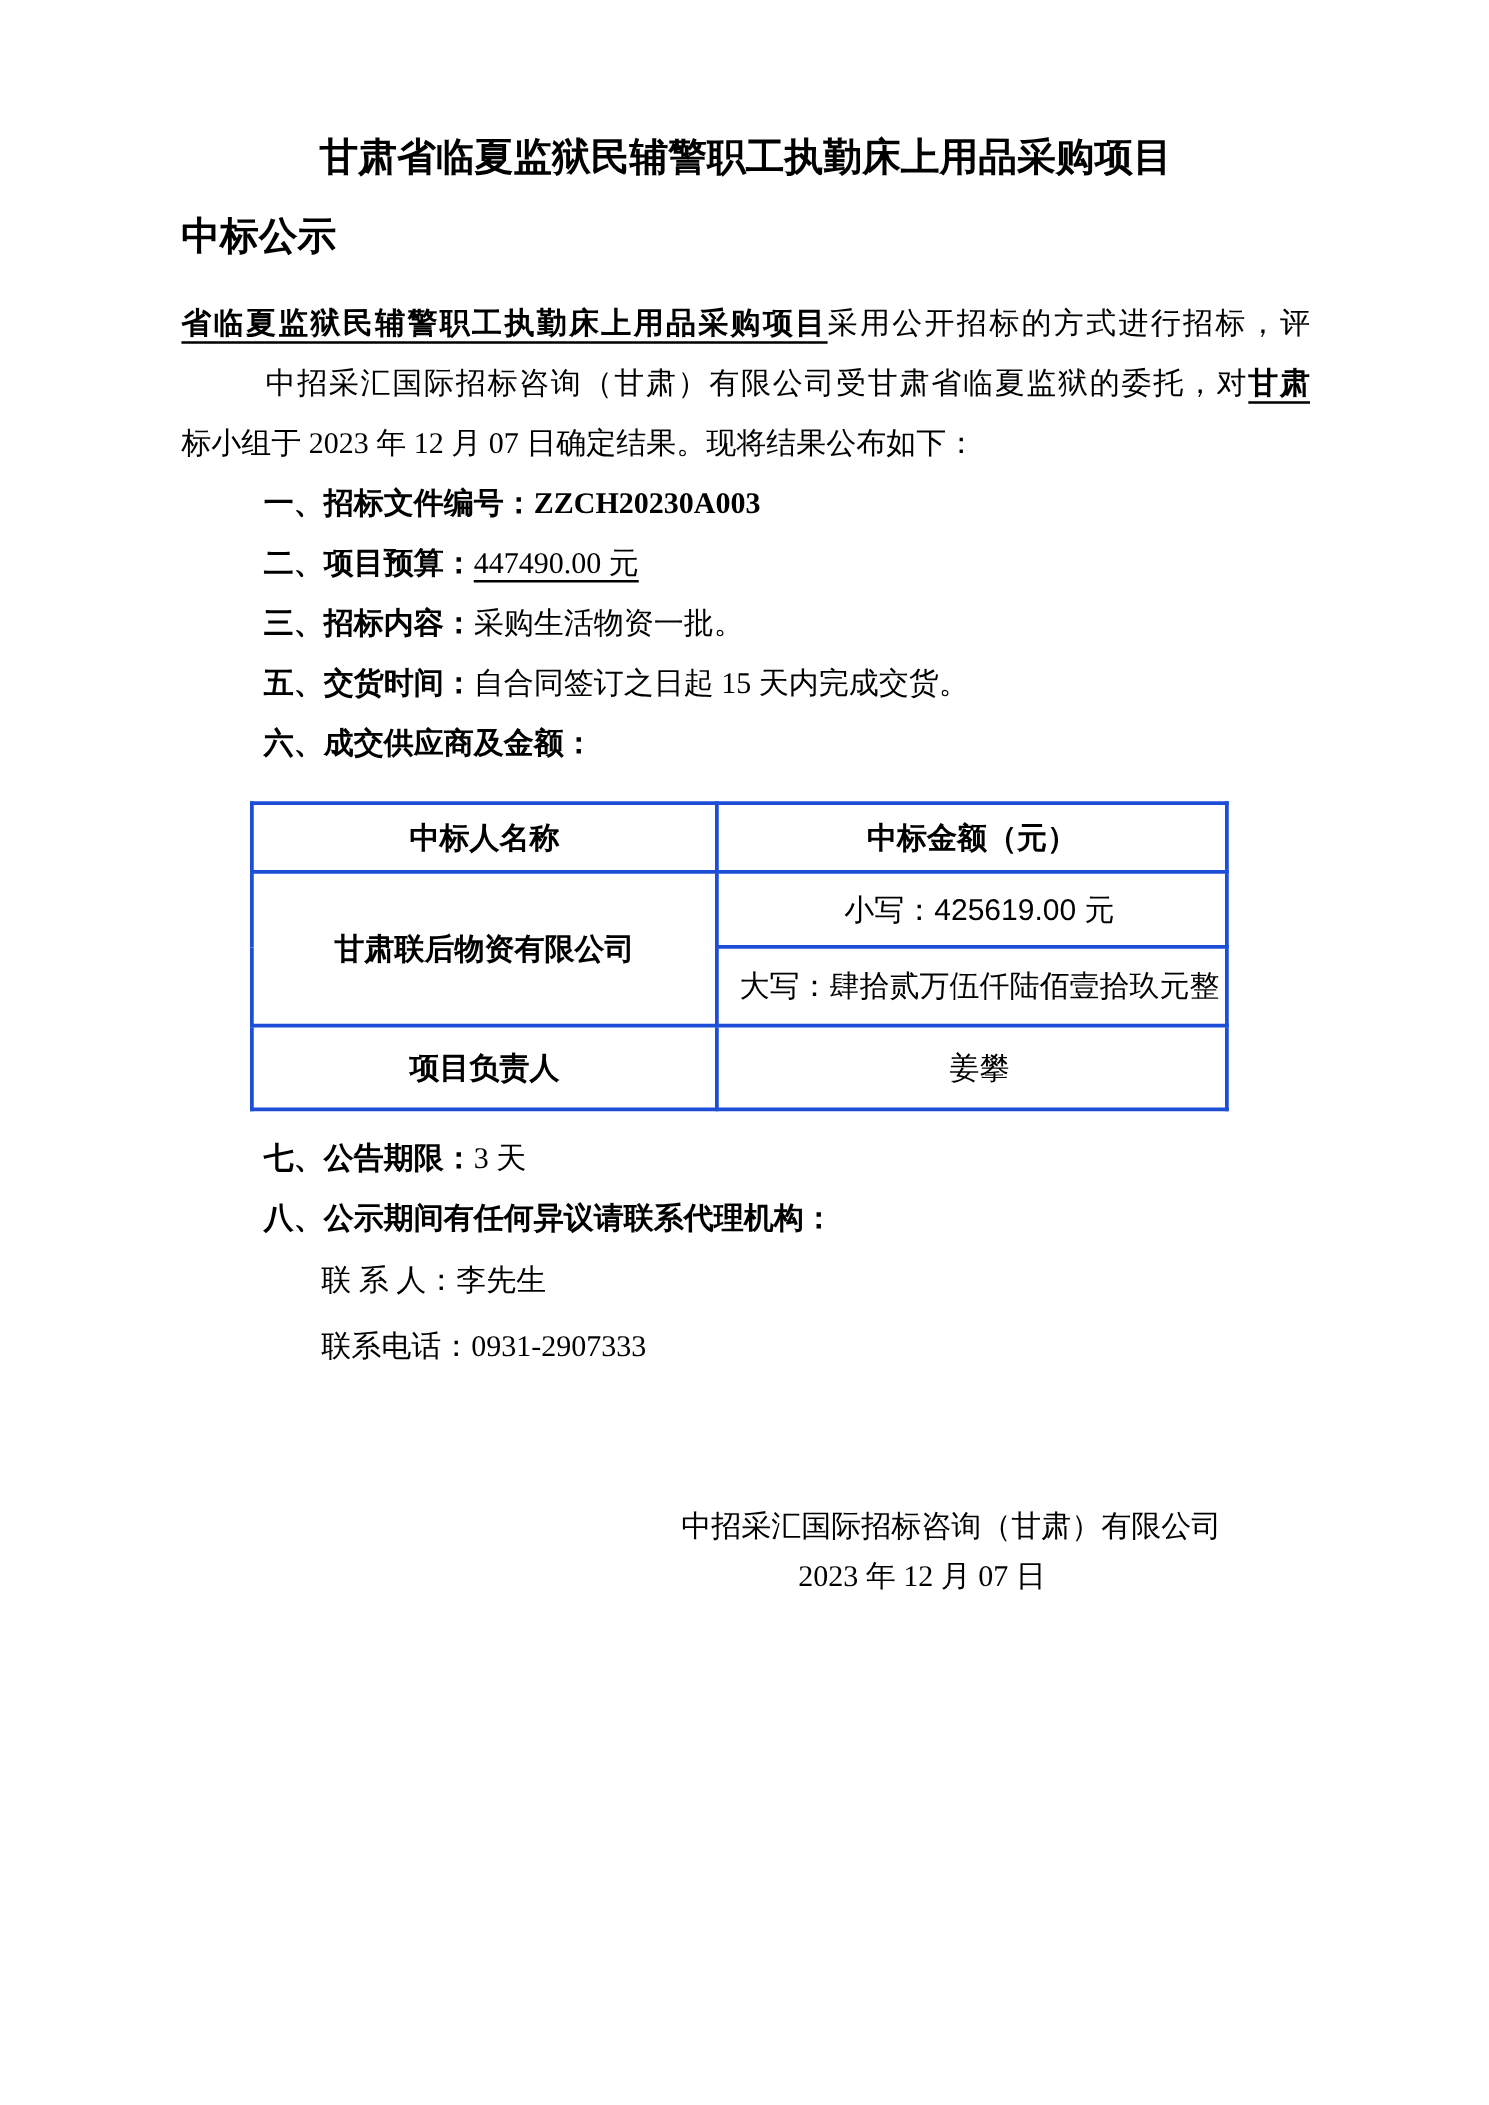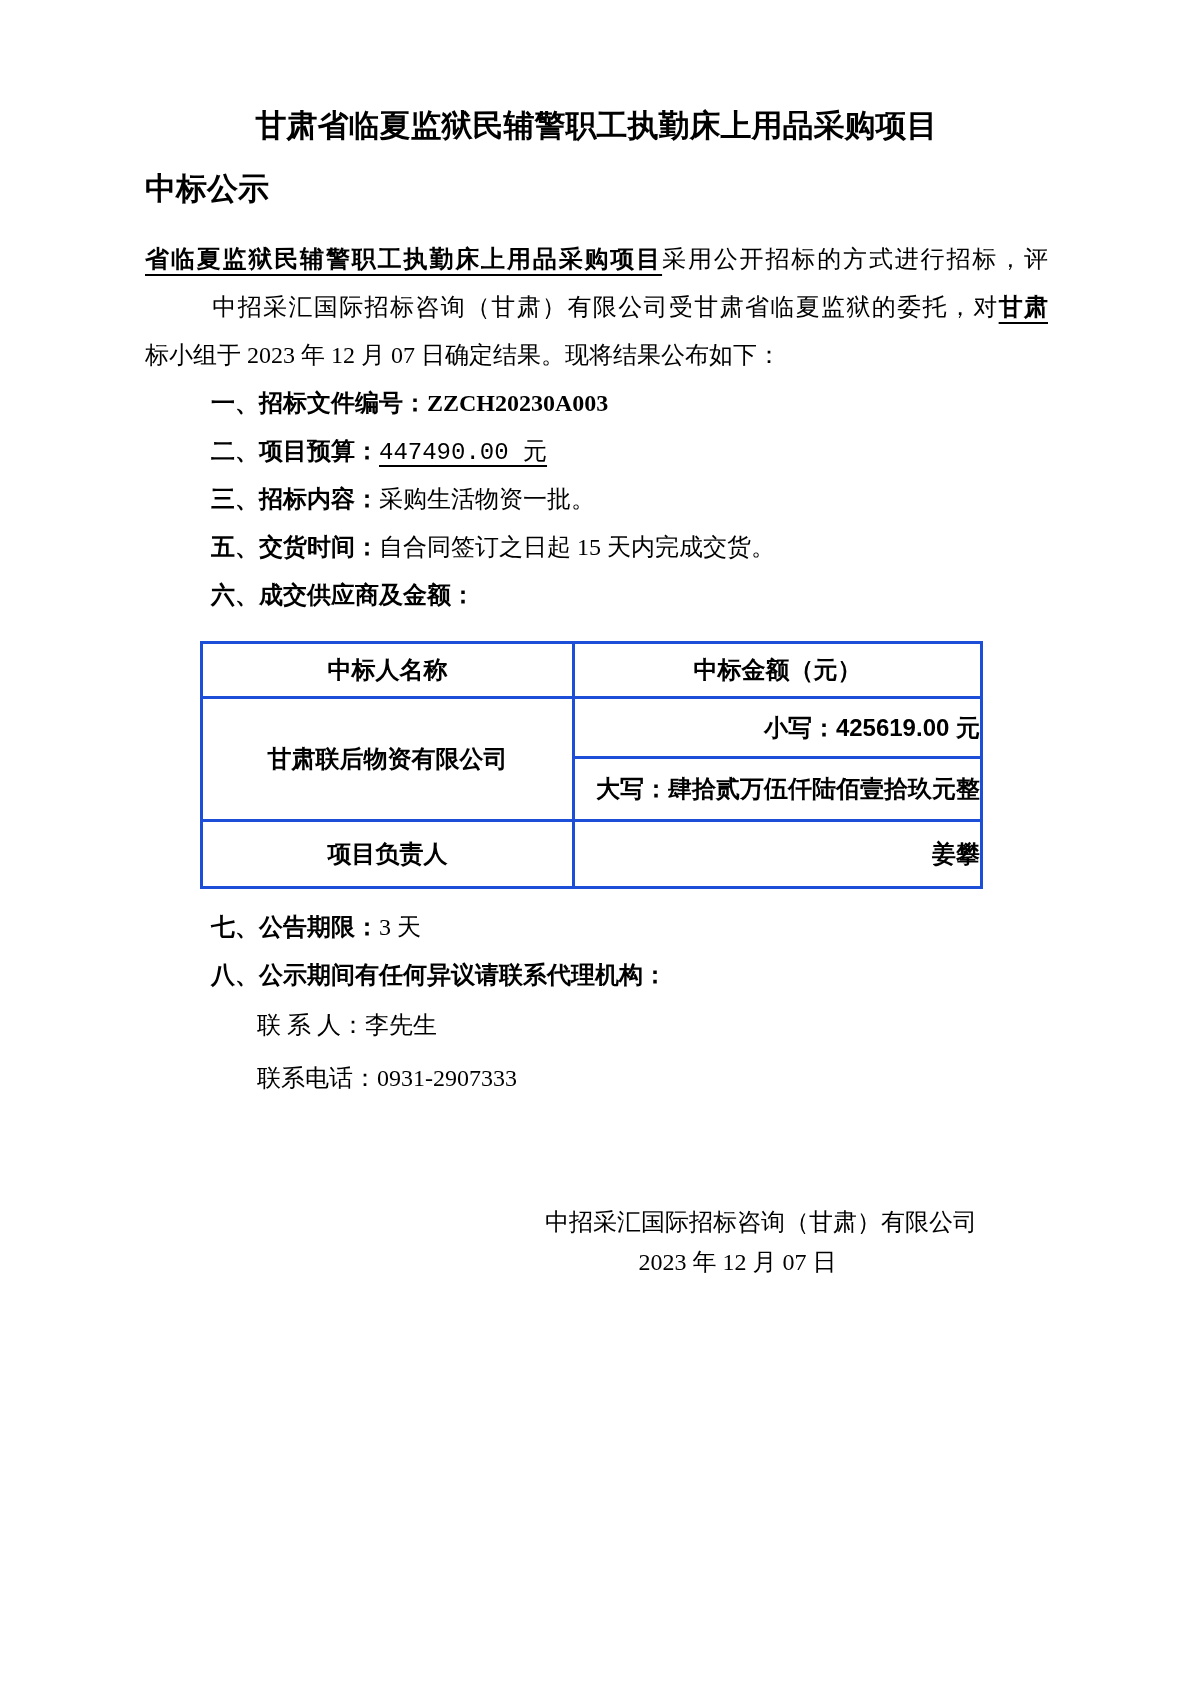--- a/index.html
+++ b/index.html
@@ -65,21 +65,20 @@
   .item-label {
     font-family: "Liberation Sans", sans-serif;
     font-weight: bold;
   }
   .item-value { font-family: "Liberation Serif", serif; }
   .val-bold { font-weight: bold; }
   .val-underline {
     text-decoration: underline;
     text-underline-offset: 6px;
     text-decoration-thickness: 1.5px;
-    font-family: Liberation Mono, monospace;
   }
   
   .award-table {
     border-collapse: collapse;
     margin-top: 22px;
     margin-left: 55px;
     width: 780px;
     table-layout: fixed;
     border: 2px solid #000000;
     font-size: 24px;
@@ -93,24 +92,24 @@
   .row-header td { height: 55px; }
   .row-sub1 td   { height: 60px; }
   .row-sub2 td   { height: 63px; }
   .row-last td   { height: 67px; }
   .cell-center {
     text-align: center;
     font-family: "Liberation Sans", sans-serif;
     font-weight: bold;
   }
   .cell-left {
-    text-align: right;
+    text-align: center;
     padding-left: 12px;
     font-family: "Liberation Sans", sans-serif;
-    font-weight: bold;
+    font-weight: normal;
     white-space: nowrap;
   }
   
   .after-table { margin-top: 14px; }
   .contact-line {
     font-size: 24px;
     line-height: 53px;
     height: 53px;
     padding-left: 112px;
     white-space: nowrap;

